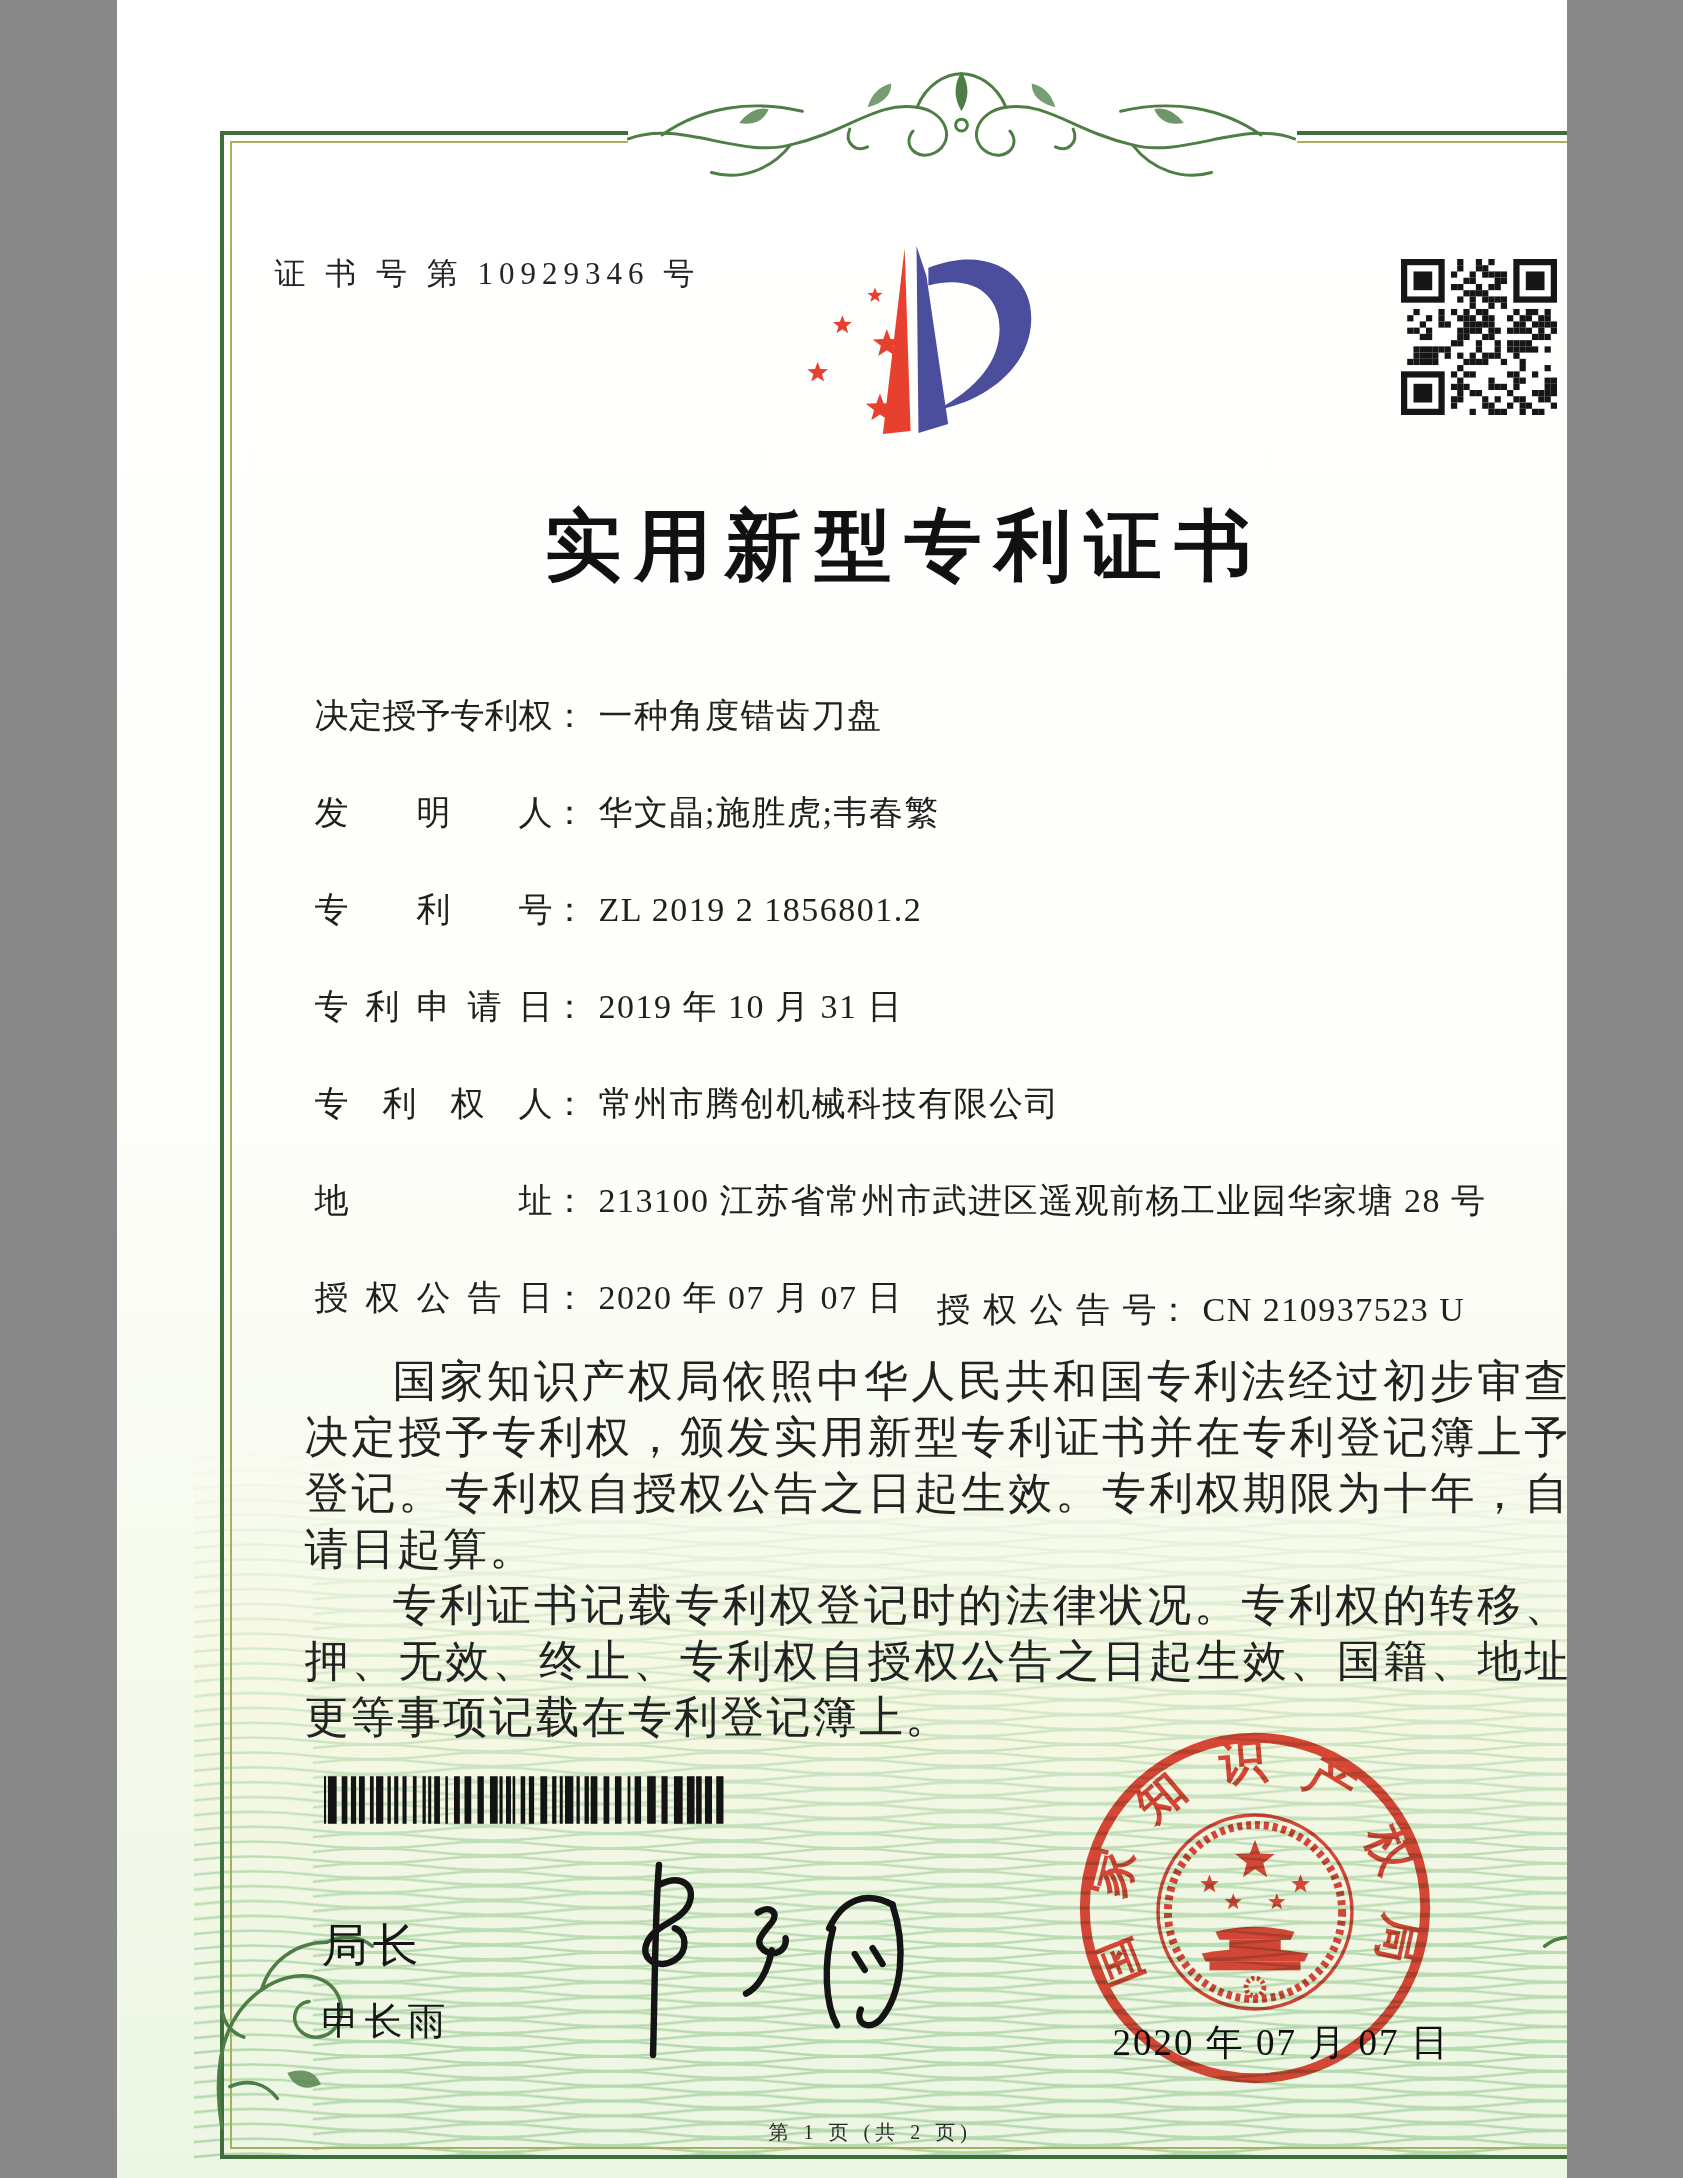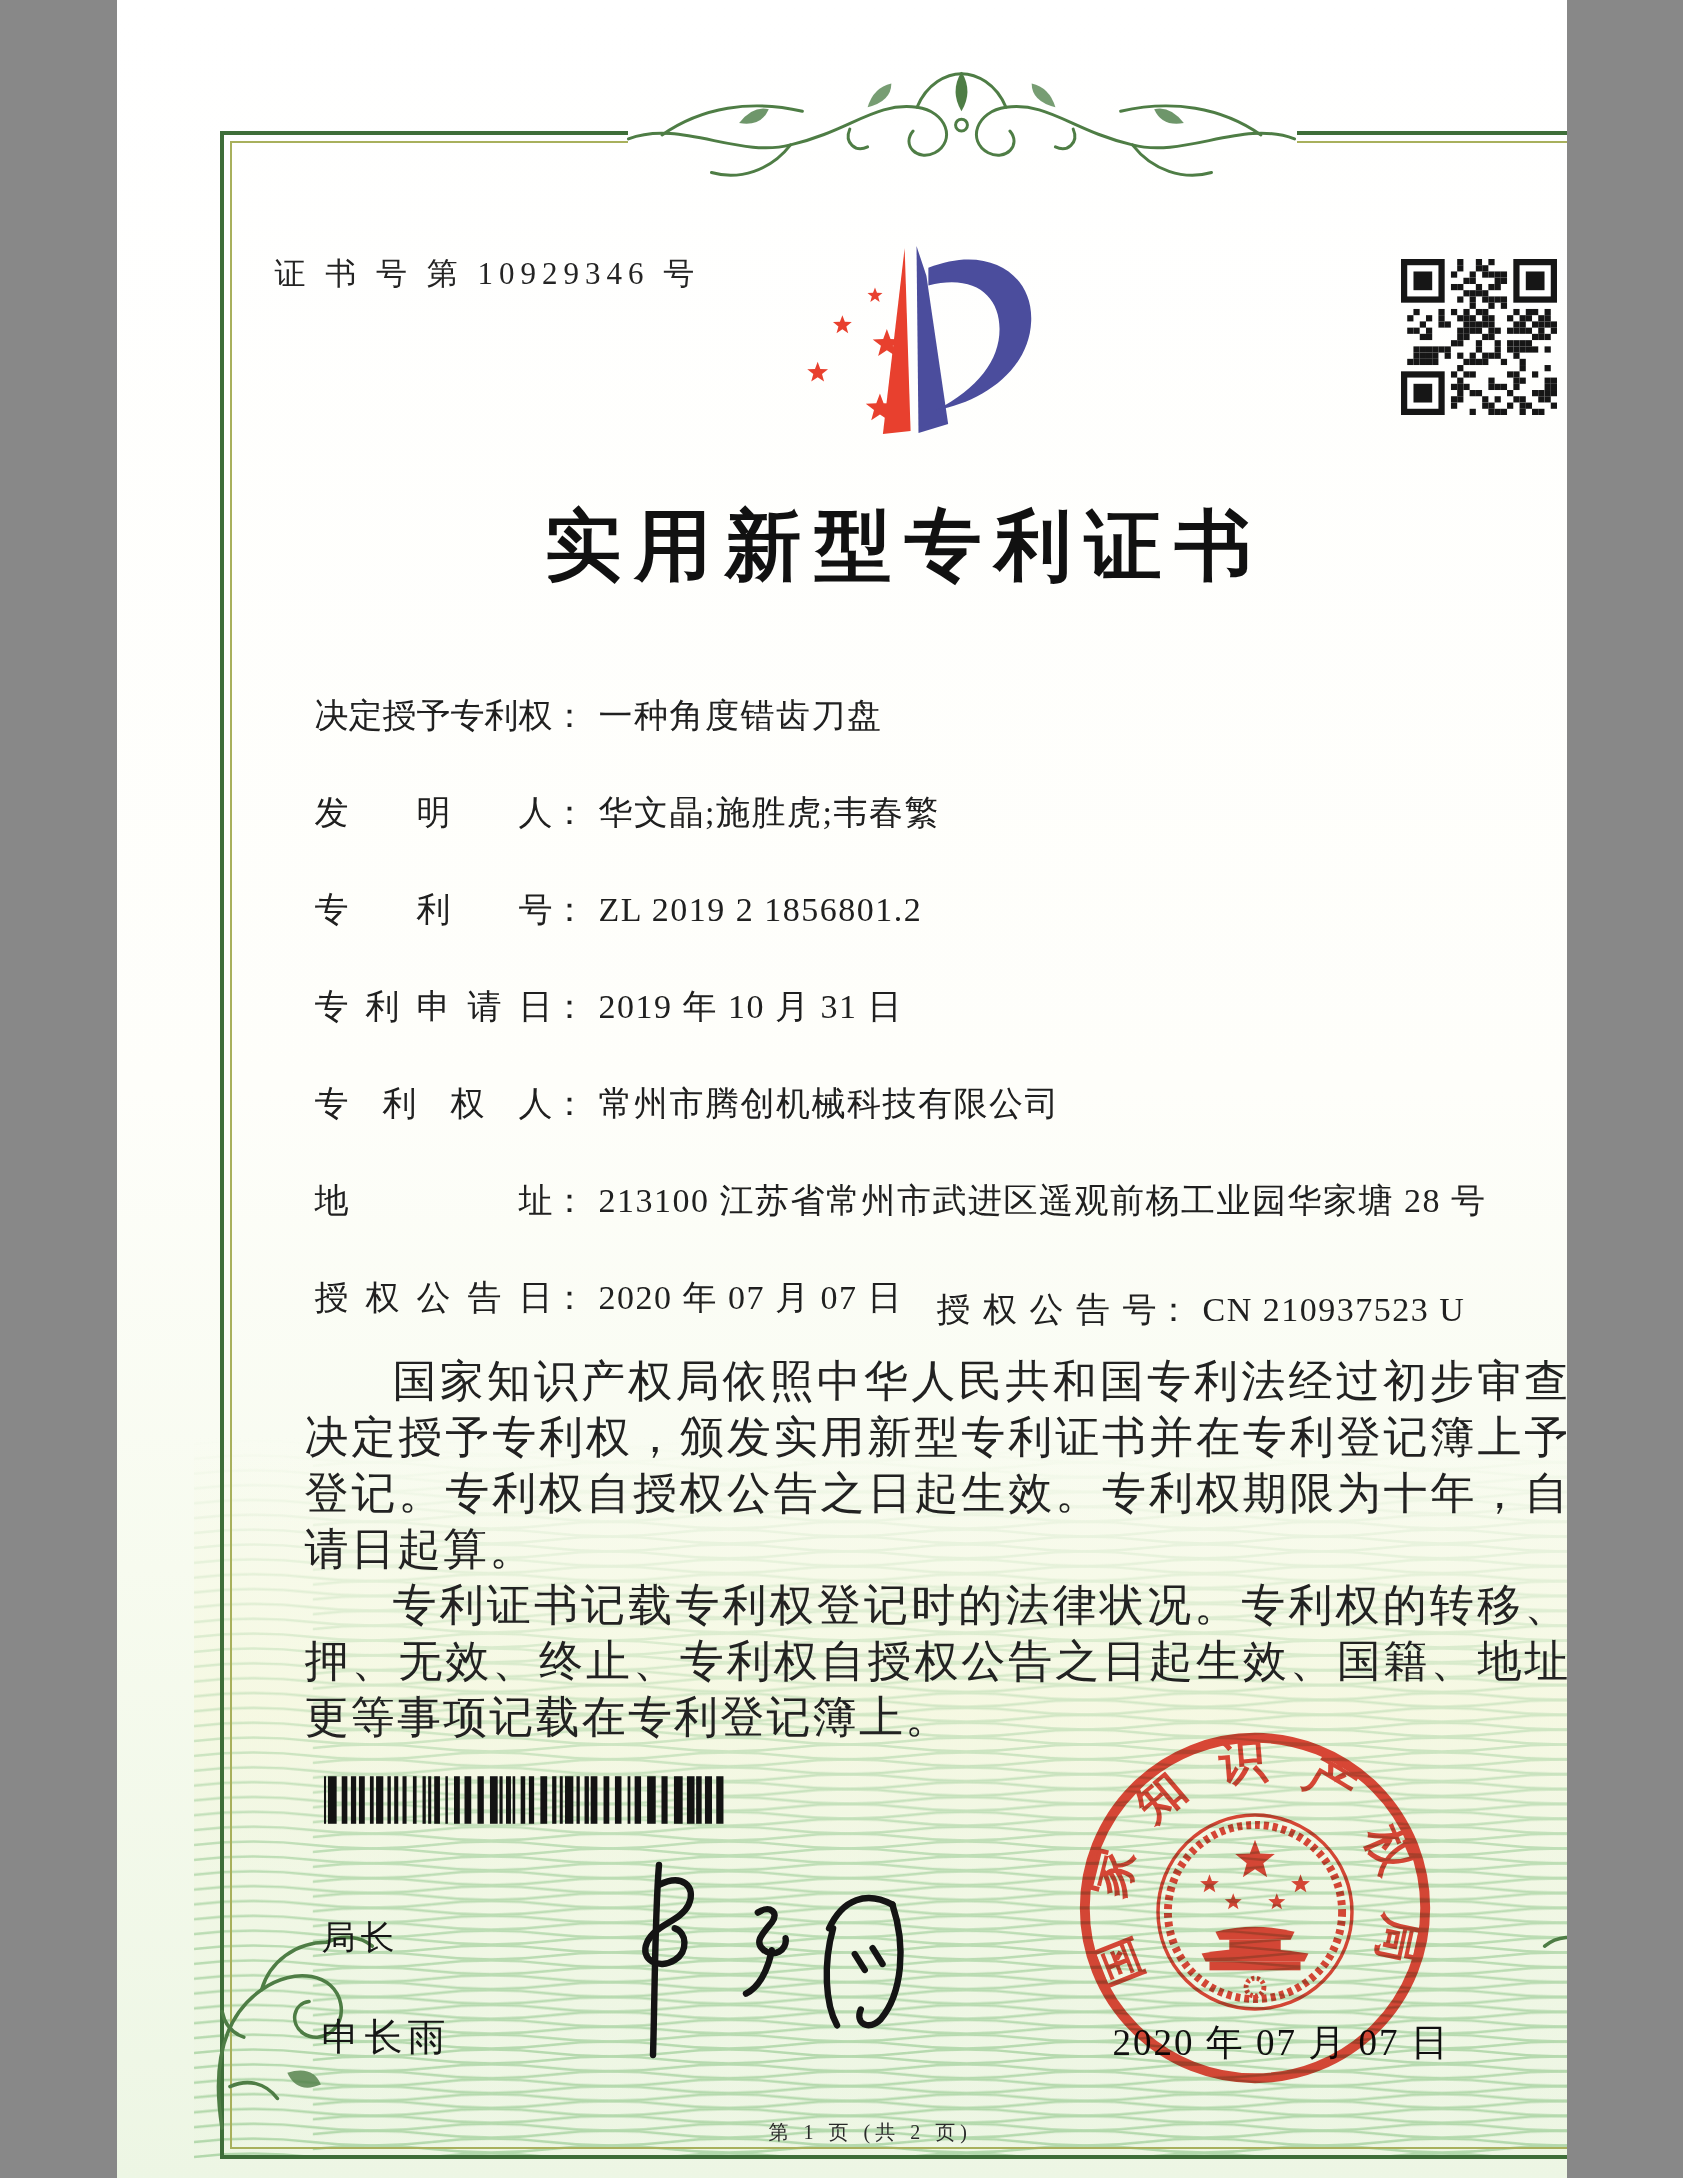--- a/index.html
+++ b/index.html
@@ -17,22 +17,22 @@
   .title{left:416px;top:495px;font-size:77px;font-weight:700;letter-spacing:13px;color:#111;white-space:nowrap;margin-left:12px;}
   .field-row{left:198px;width:1317px;font-size:34px;white-space:nowrap;color:#202020;}
   .flabel{display:inline-block;width:238px;text-align:justify;text-align-last:justify;}
   .colon{display:inline-block;}
   .fvalue{margin-left:12px;letter-spacing:1.5px;}
   .pair2{position:absolute;left:622px;top:12px;}
   .pair2 .flabel{width:220px;}
   .body-text{left:188px;top:1354px;width:1313px;font-size:44px;line-height:56px;text-align:justify;letter-spacing:2.2px;color:#222;}
   .body-text p{margin:0;text-indent:2em;}
   .sans{font-family:"Liberation Sans","DejaVu Sans",sans-serif;}
-  .director-title{left:205px;top:1915px;font-size:34px;letter-spacing:5px;color:#161616;}
-  .director-name{left:205px;top:1996px;font-size:38px;letter-spacing:5px;color:#161616;margin-top:16px;}
+  .director-title{left:205px;top:1915px;font-size:46px;letter-spacing:5px;color:#161616;}
+  .director-name{left:205px;top:1996px;font-size:38px;letter-spacing:5px;color:#161616;}
   .seal-date{left:996px;top:2018px;font-size:37px;letter-spacing:2px;color:#101010;z-index:4;}
   .footer{left:652px;top:2119px;font-size:20px;letter-spacing:5px;color:#2a2a2a;}
   .qr-box{left:1284px;top:259px;width:156px;height:156px;}
   .waves{left:77px;top:1436px;z-index:0;}
   .seal{left:948px;top:1718px;z-index:5;mix-blend-mode:multiply;}
   .sig{left:447px;top:1843px;z-index:3;}
   .barcode{left:205px;top:1776px;z-index:2;}
   .corner-right{transform:scaleX(-1);}
 </style>
 </head>

